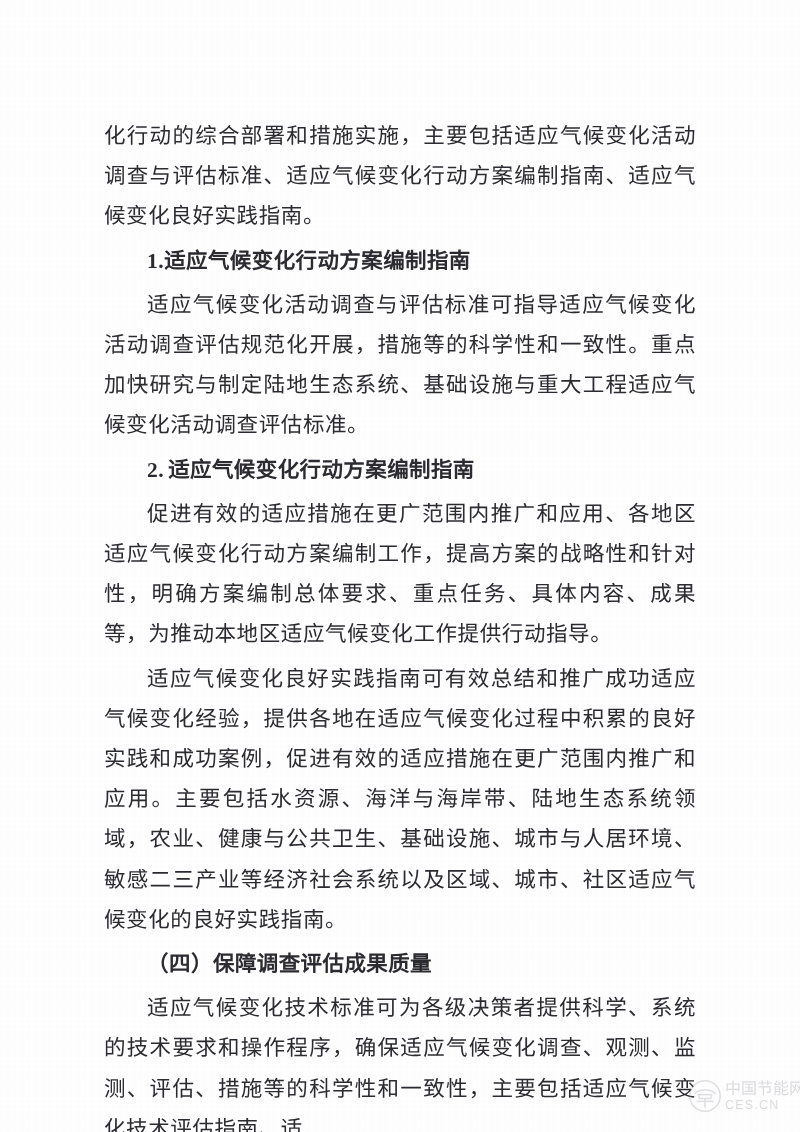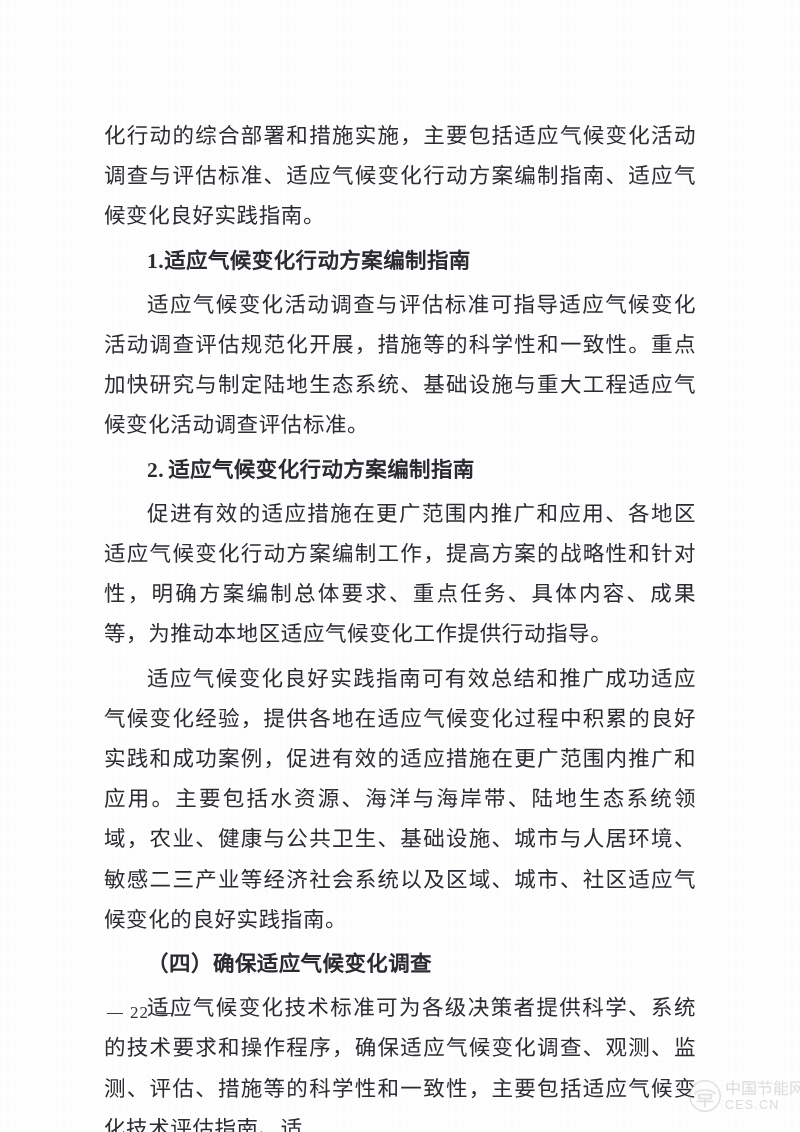--- a/index.html
+++ b/index.html
@@ -144,27 +144,24 @@
 <div class="page">
   <div class="page-noise"></div>
 
   <div class="content">
       <p class="para no-indent">化行动的综合部署和措施实施，主要包括适应气候变化活动调查与评估标准、适应气候变化行动方案编制指南、适应气候变化良好实践指南。</p>
       <p class="heading"><span class="num">1.</span><span>适应气候变化行动方案编制指南</span></p>
       <p class="para">适应气候变化活动调查与评估标准可指导适应气候变化活动调查评估规范化开展，措施等的科学性和一致性。重点加快研究与制定陆地生态系统、基础设施与重大工程适应气候变化活动调查评估标准。</p>
       <p class="heading wide-num"><span class="num">2.</span><span>适应气候变化行动方案编制指南</span></p>
       <p class="para">促进有效的适应措施在更广范围内推广和应用、各地区适应气候变化行动方案编制工作，提高方案的战略性和针对性，明确方案编制总体要求、重点任务、具体内容、成果等，为推动本地区适应气候变化工作提供行动指导。</p>
       <p class="para">适应气候变化良好实践指南可有效总结和推广成功适应气候变化经验，提供各地在适应气候变化过程中积累的良好实践和成功案例，促进有效的适应措施在更广范围内推广和应用。主要包括水资源、海洋与海岸带、陆地生态系统领域，农业、健康与公共卫生、基础设施、城市与人居环境、敏感二三产业等经济社会系统以及区域、城市、社区适应气候变化的良好实践指南。</p>
-      <p class="heading"><span class="num">（四）</span><span>确保适应气候变化调查</span></p>
+      <p class="heading"><span class="num">（四）</span><span>保障调查评估成果质量</span></p>
       <p class="para">适应气候变化技术标准可为各级决策者提供科学、系统的技术要求和操作程序，确保适应气候变化调查、观测、监测、评估、措施等的科学性和一致性，主要包括适应气候变化技术评估指南、适</p>
     </div>
 
-  <div class="footer">
-    <span class="dash"></span><span class="pnum">22</span><span class="dash"></span>
-  </div>
 
   <div class="watermark">
     <span class="mark">
       <svg viewBox="0 0 34 34" width="34" height="34" aria-hidden="true">
         <circle cx="17" cy="17" r="15.2" fill="none" stroke="#9a9aa3" stroke-width="1.6"></circle>
         <path d="M6.5 15.2 C 9.5 9.6, 24.5 9.6, 27.5 15.2" fill="none" stroke="#9a9aa3" stroke-width="1.6"></path>
         <path d="M9.5 15.6 H 24.5" fill="none" stroke="#9a9aa3" stroke-width="1.6"></path>
         <path d="M11 15.6 V 19.4 H 23 V 15.6" fill="none" stroke="#9a9aa3" stroke-width="1.5"></path>
         <path d="M8.5 22.4 H 25.5" fill="none" stroke="#9a9aa3" stroke-width="1.6"></path>
         <path d="M17 19.4 V 28.4" fill="none" stroke="#9a9aa3" stroke-width="1.6"></path>

